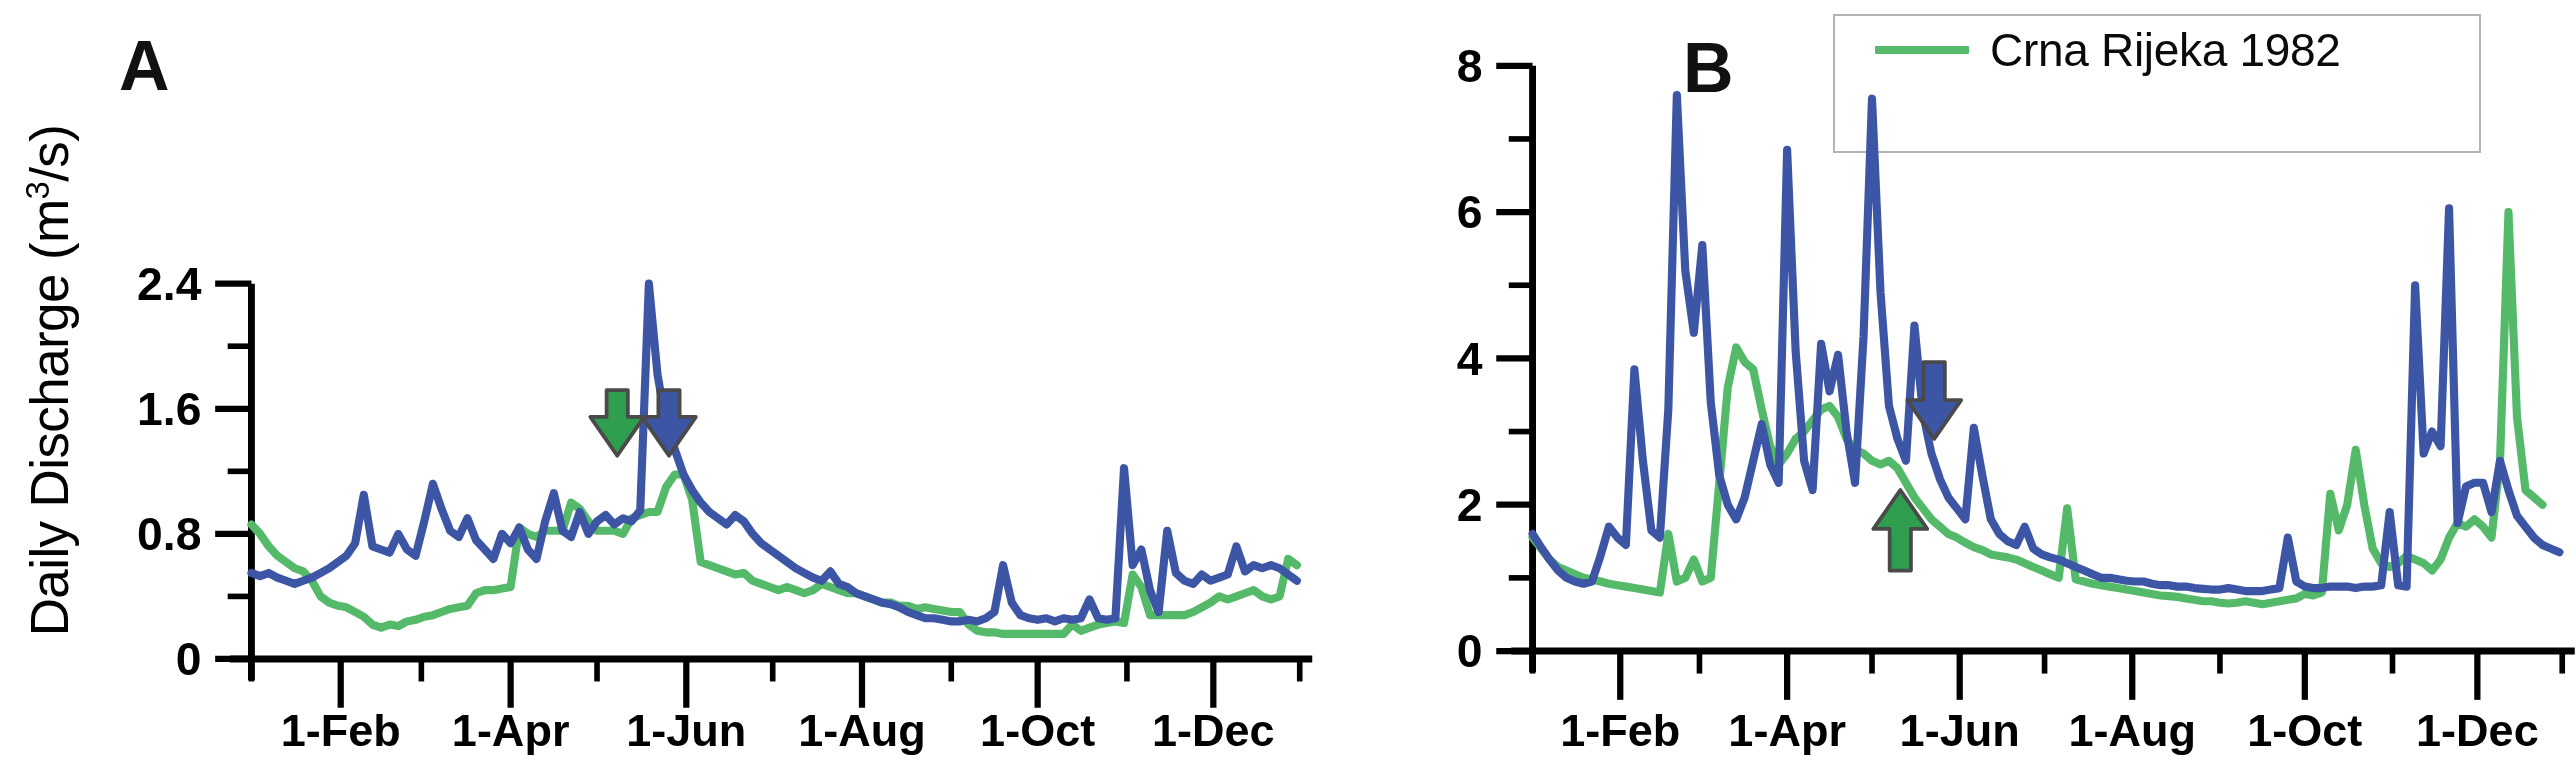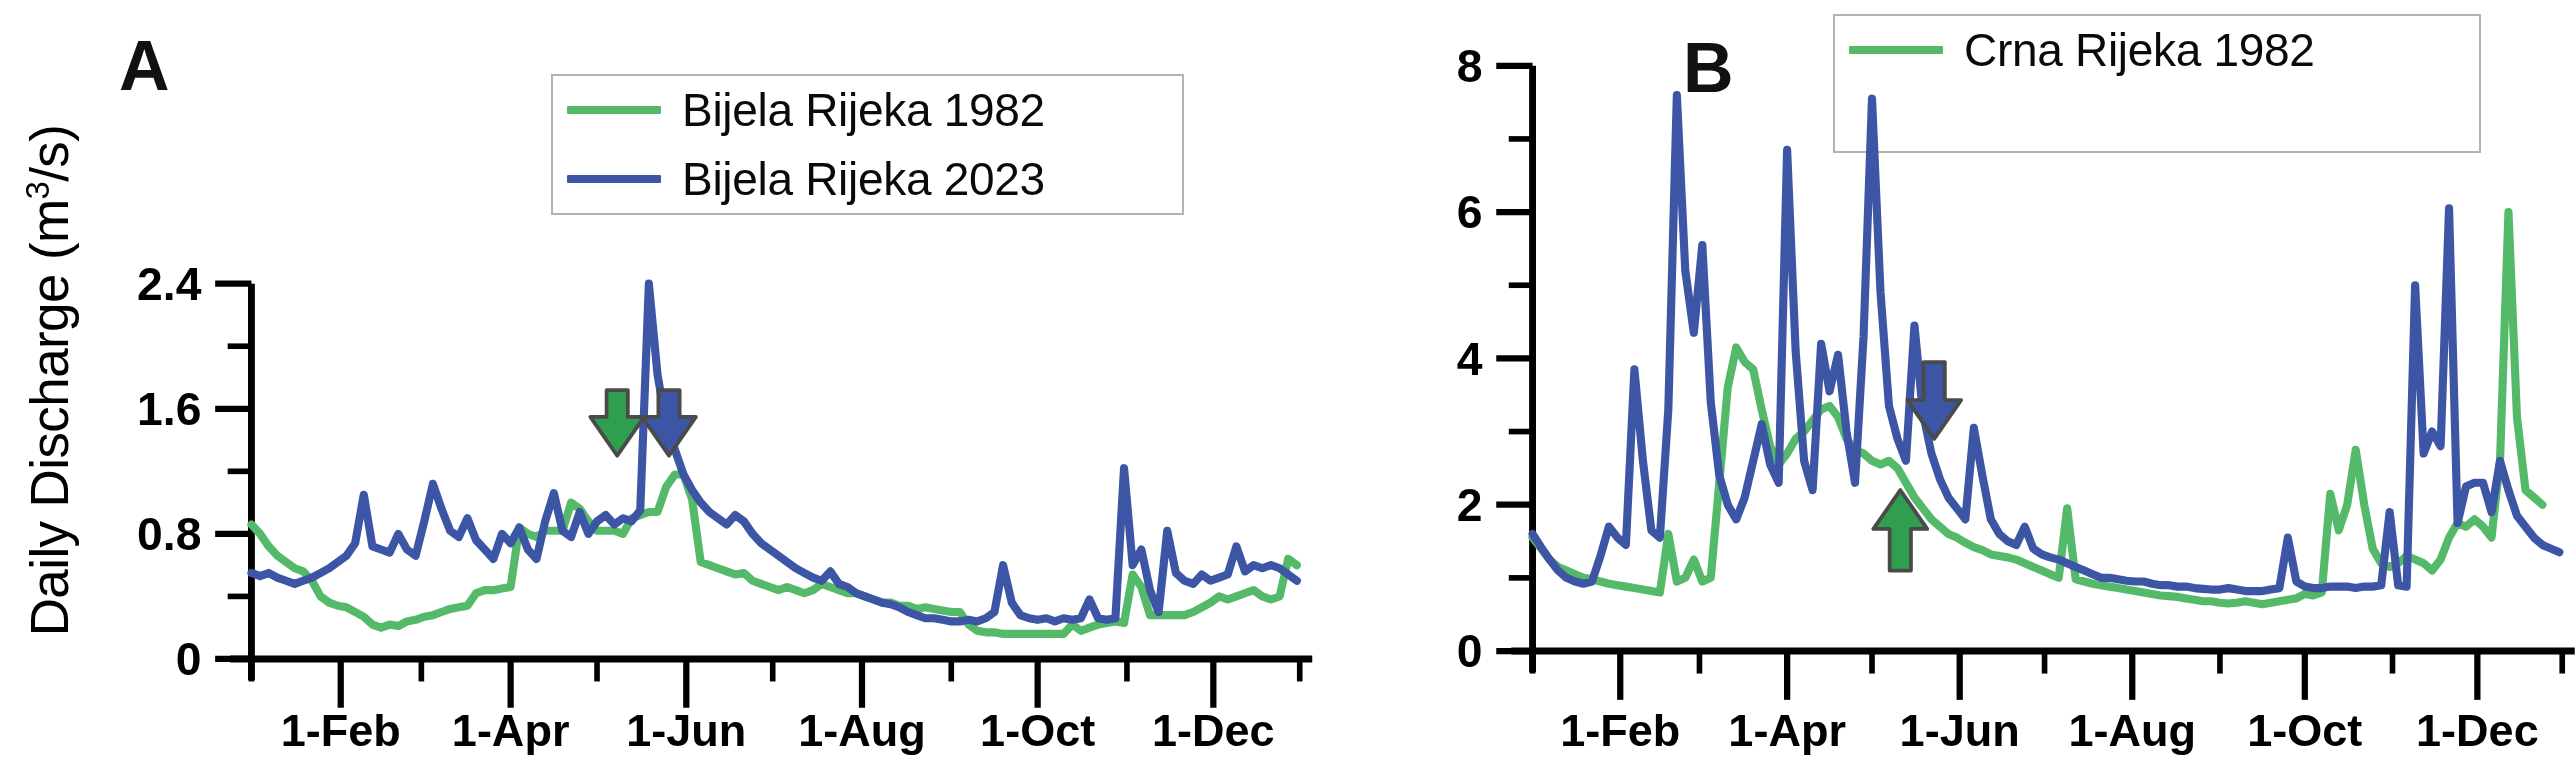--- a/index.html
+++ b/index.html
@@ -13,48 +13,38 @@
     transform:rotate(-90deg);transform-origin:center center;
     font-size:53px;font-weight:400;color:#000;text-align:center;
     white-space:nowrap;letter-spacing:-0.6px;
   }
   .ylabel sup{font-size:0.62em;vertical-align:super;}
   .panel-letter{position:absolute;font-size:70px;font-weight:bold;color:#111;line-height:1;}
   .legendbox{
     position:absolute;background:#fff;border:2.5px solid #b3b3b3;
     box-sizing:border-box;padding:0;
   }
-  .legend-row{display:flex;align-items:center;height:50%;padding-left:14px;}
+  .legend-row{display:flex;align-items:center;height:50%;padding-left:40px;}
   .legend-swatch{width:94px;height:8.1px;border-radius:1.3px;flex:none;margin-right:21px;}
   .legend-text{font-size:46px;color:#0a0a0a;white-space:nowrap;letter-spacing:-0.3px;}
   .plotsvg{position:absolute;left:0;top:0;overflow:visible;}
   .tick-text{font-size:74px;font-weight:bold;fill:#000;font-family:"Liberation Sans",sans-serif;}
   .xtick-text{font-size:72px;font-weight:bold;fill:#000;font-family:"Liberation Sans",sans-serif;}
 </style>
 </head>
 <body>
 
 <div id="figure">
 
   <div class="panel" id="panel-a">
 
     <div class="ylabel"><span>Daily Discharge (m</span><sup>3</sup><span>/s)</span></div>
 
     <div class="panel-letter" style="left:119px;top:31px;">A</div>
 
-    <div class="legendbox" style="left:551px;top:74px;width:633px;height:141px;">
-      <div class="legend-row">
-        <span class="legend-swatch" style="background:#55b96a;"></span>
-        <span class="legend-text">Bijela Rijeka 1982</span>
-      </div>
-      <div class="legend-row">
-        <span class="legend-swatch" style="background:#3d55a5;"></span>
-        <span class="legend-text">Bijela Rijeka 2023</span>
-      </div>
-    </div>
 
     <svg class="plotsvg" id="svg-a" width="1326" height="770" viewBox="0 0 2120 1230">
         <line x1="402" y1="453" x2="402" y2="1087" stroke="#000" stroke-width="11"></line>
         <line x1="368" y1="1053" x2="2098" y2="1053" stroke="#000" stroke-width="11"></line>
         <line x1="344" y1="1053" x2="402" y2="1053" stroke="#000" stroke-width="10"></line>
         <text x="322" y="1079" text-anchor="end" class="tick-text">0</text>
         <line x1="344" y1="853" x2="402" y2="853" stroke="#000" stroke-width="10"></line>
         <text x="322" y="879" text-anchor="end" class="tick-text">0.8</text>
         <line x1="344" y1="653" x2="402" y2="653" stroke="#000" stroke-width="10"></line>
         <text x="322" y="679" text-anchor="end" class="tick-text">1.6</text>

